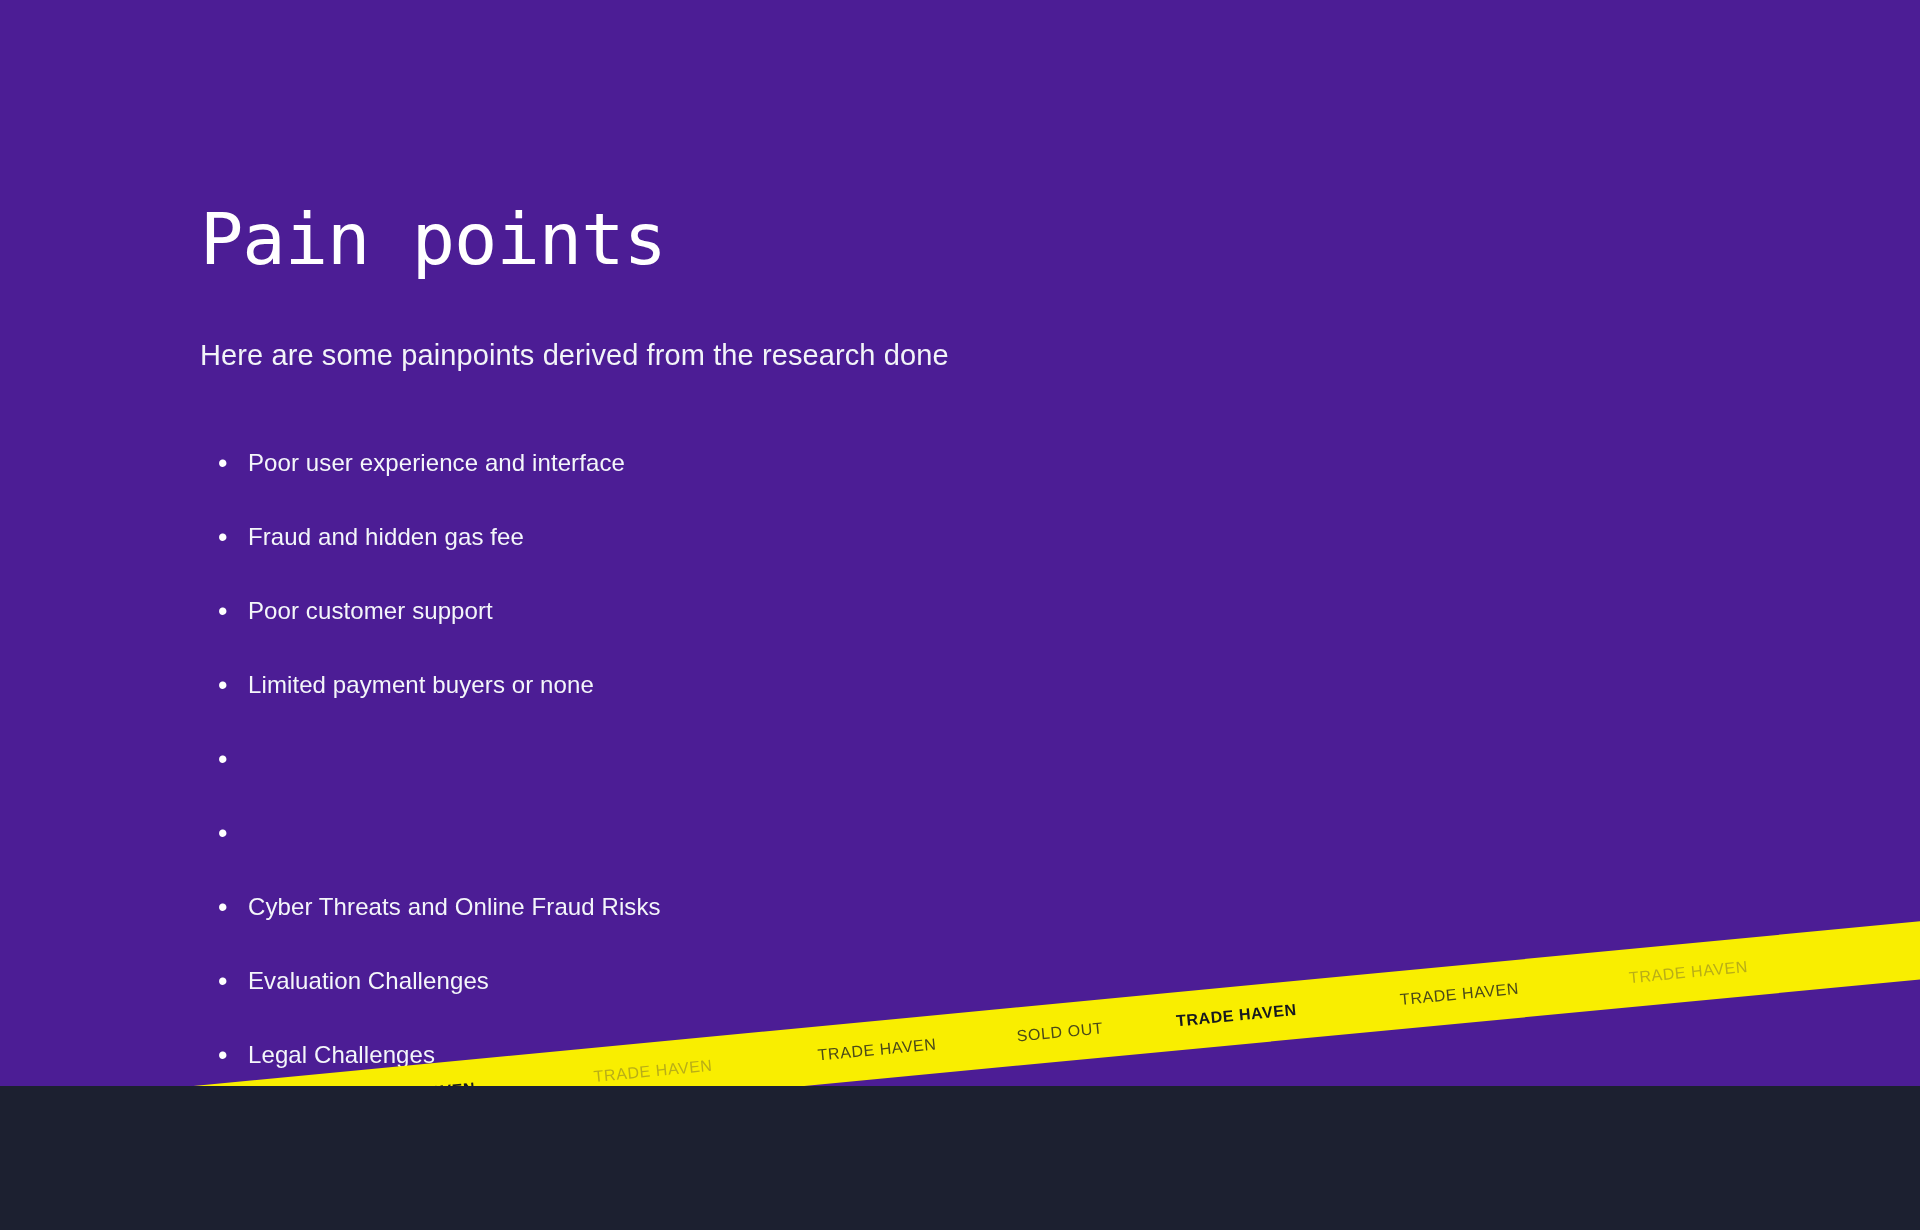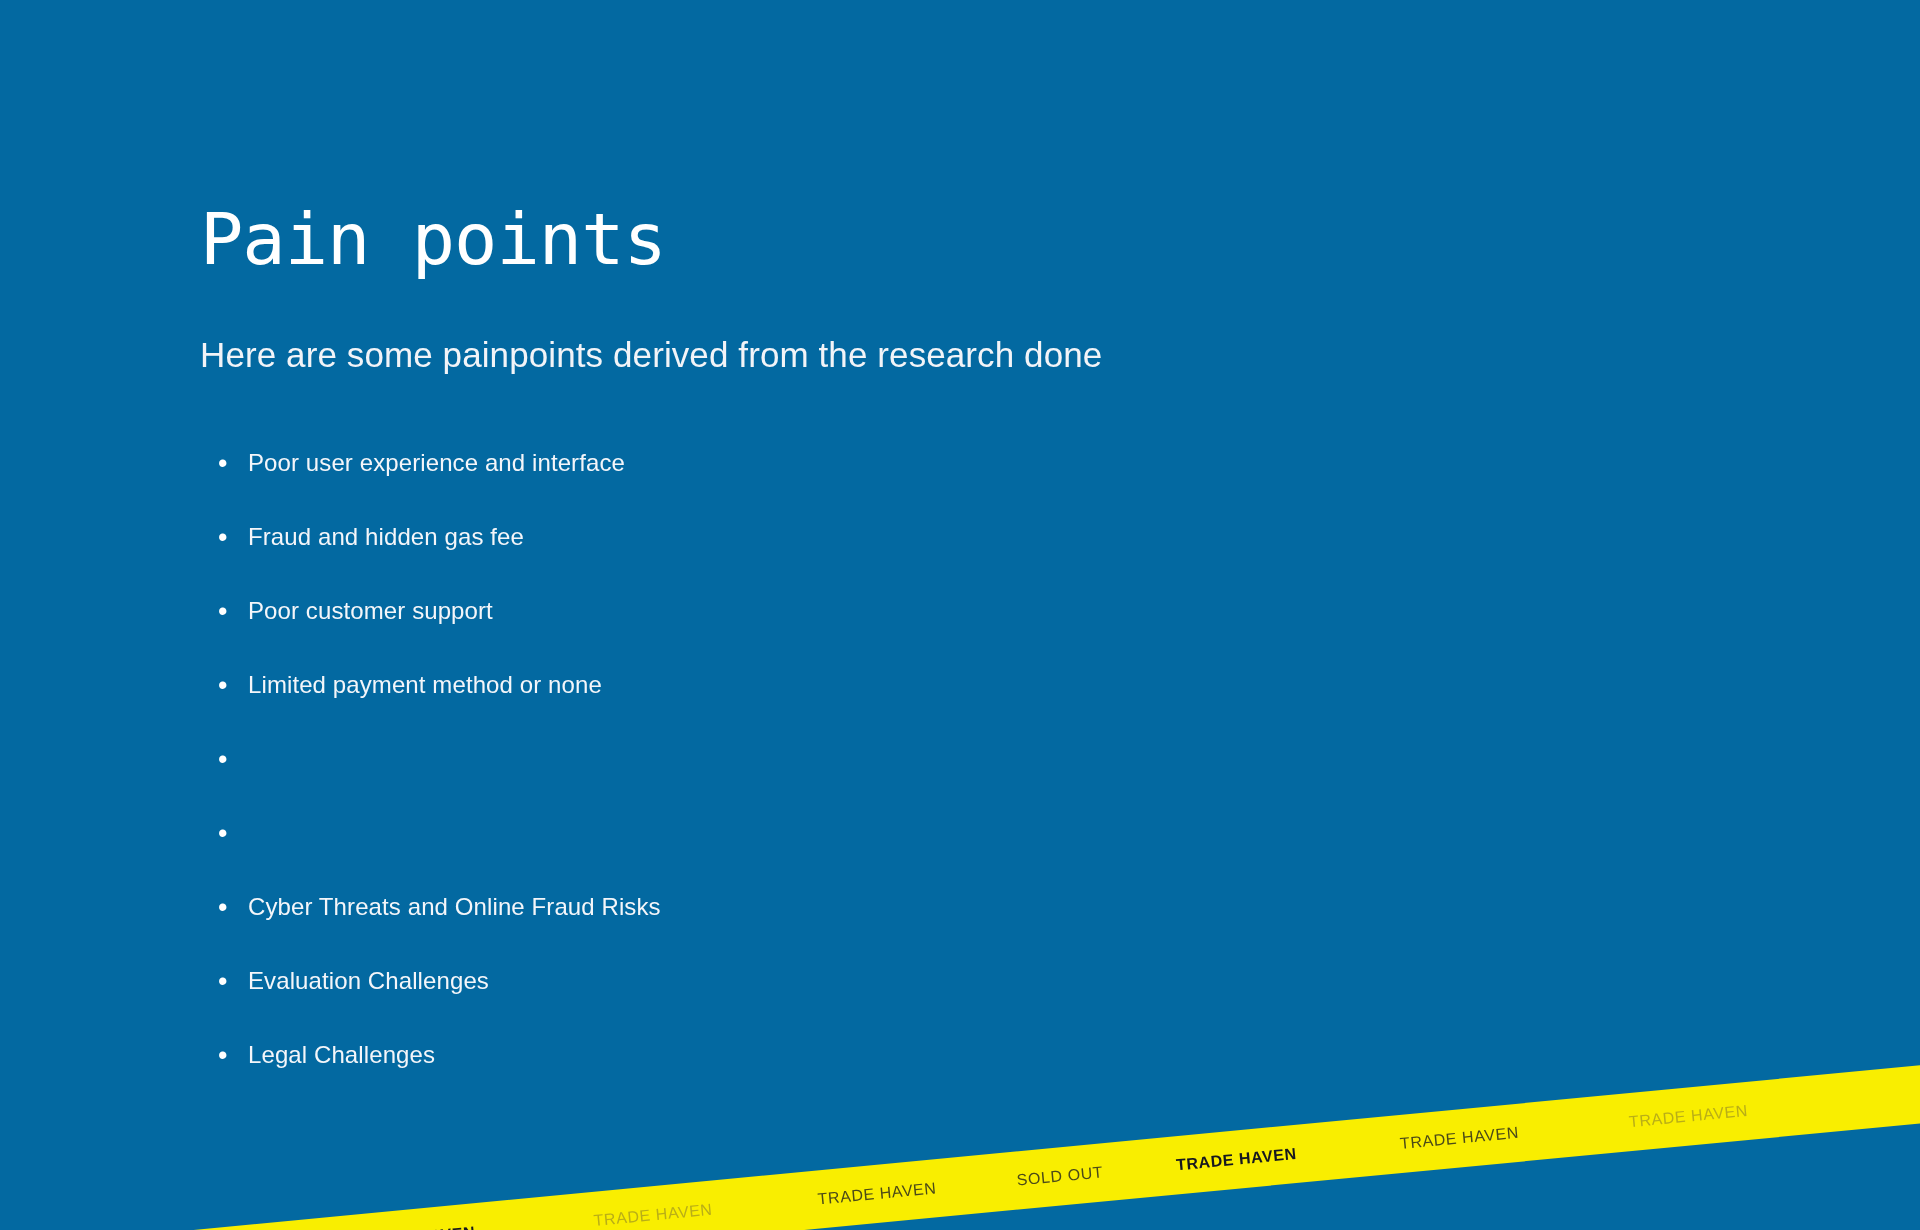--- a/index.html
+++ b/index.html
@@ -14,22 +14,22 @@
   body {
     background: #1c2030;
     font-family: "Liberation Sans", sans-serif;
     position: relative;
   }
 
   #slide {
     position: absolute;
     inset: 0;
     width: 1920px;
-    height: 1230px;
-    background: #0369a1;
+    height: 1086px;
+    background: #4c1d95;
     overflow: hidden;
   }
 
   
   #title {
     position: absolute;
     left: 200px;
     top: 196px;
     font-family: "DejaVu Sans Mono", monospace;
     font-size: 72px;
@@ -38,21 +38,21 @@
     letter-spacing: -1px;
     color: #ffffff;
     white-space: nowrap;
   }
 
   
   #subtitle {
     position: absolute;
     left: 200px;
     top: 336px;
-    font-size: 35px;
+    font-size: 29px;
     line-height: 38px;
     font-weight: 400;
     color: #f2f4f8;
     letter-spacing: 0.1px;
     white-space: nowrap;
   }
 
   
   #bullets {
     position: absolute;
@@ -144,21 +144,21 @@
       <li class="bullet-item">
         <span class="bullet-dot">•</span>
         <span class="bullet-label">Fraud and hidden gas fee</span>
       </li>
       <li class="bullet-item">
         <span class="bullet-dot">•</span>
         <span class="bullet-label">Poor customer support</span>
       </li>
       <li class="bullet-item">
         <span class="bullet-dot">•</span>
-        <span class="bullet-label">Limited payment method or none</span>
+        <span class="bullet-label">Limited payment buyers or none</span>
       </li>
       <li class="bullet-item">
         <span class="bullet-dot">•</span>
       </li>
       <li class="bullet-item">
         <span class="bullet-dot">•</span>
       </li>
       <li class="bullet-item">
         <span class="bullet-dot">•</span>
         <span class="bullet-label">Cyber Threats and Online Fraud Risks</span>

